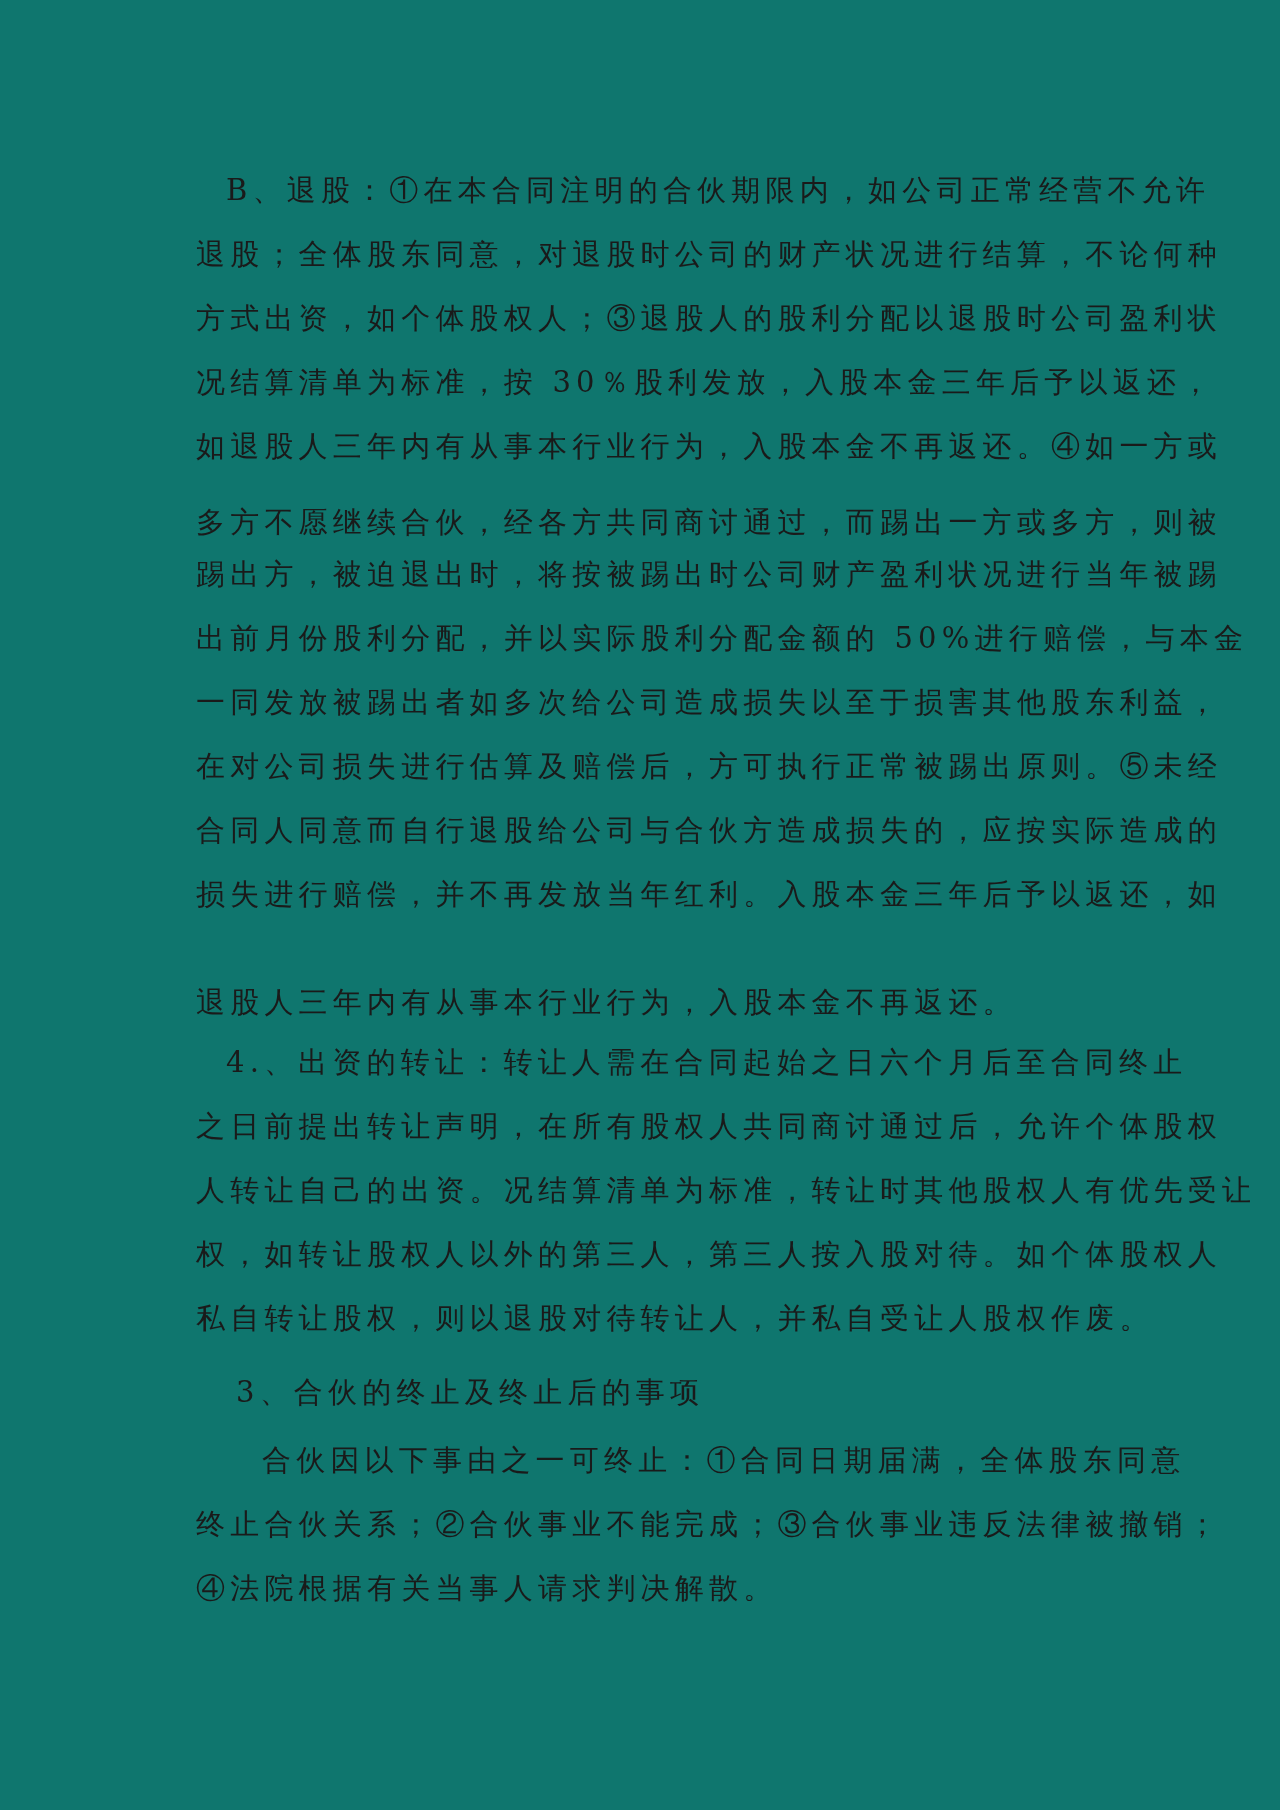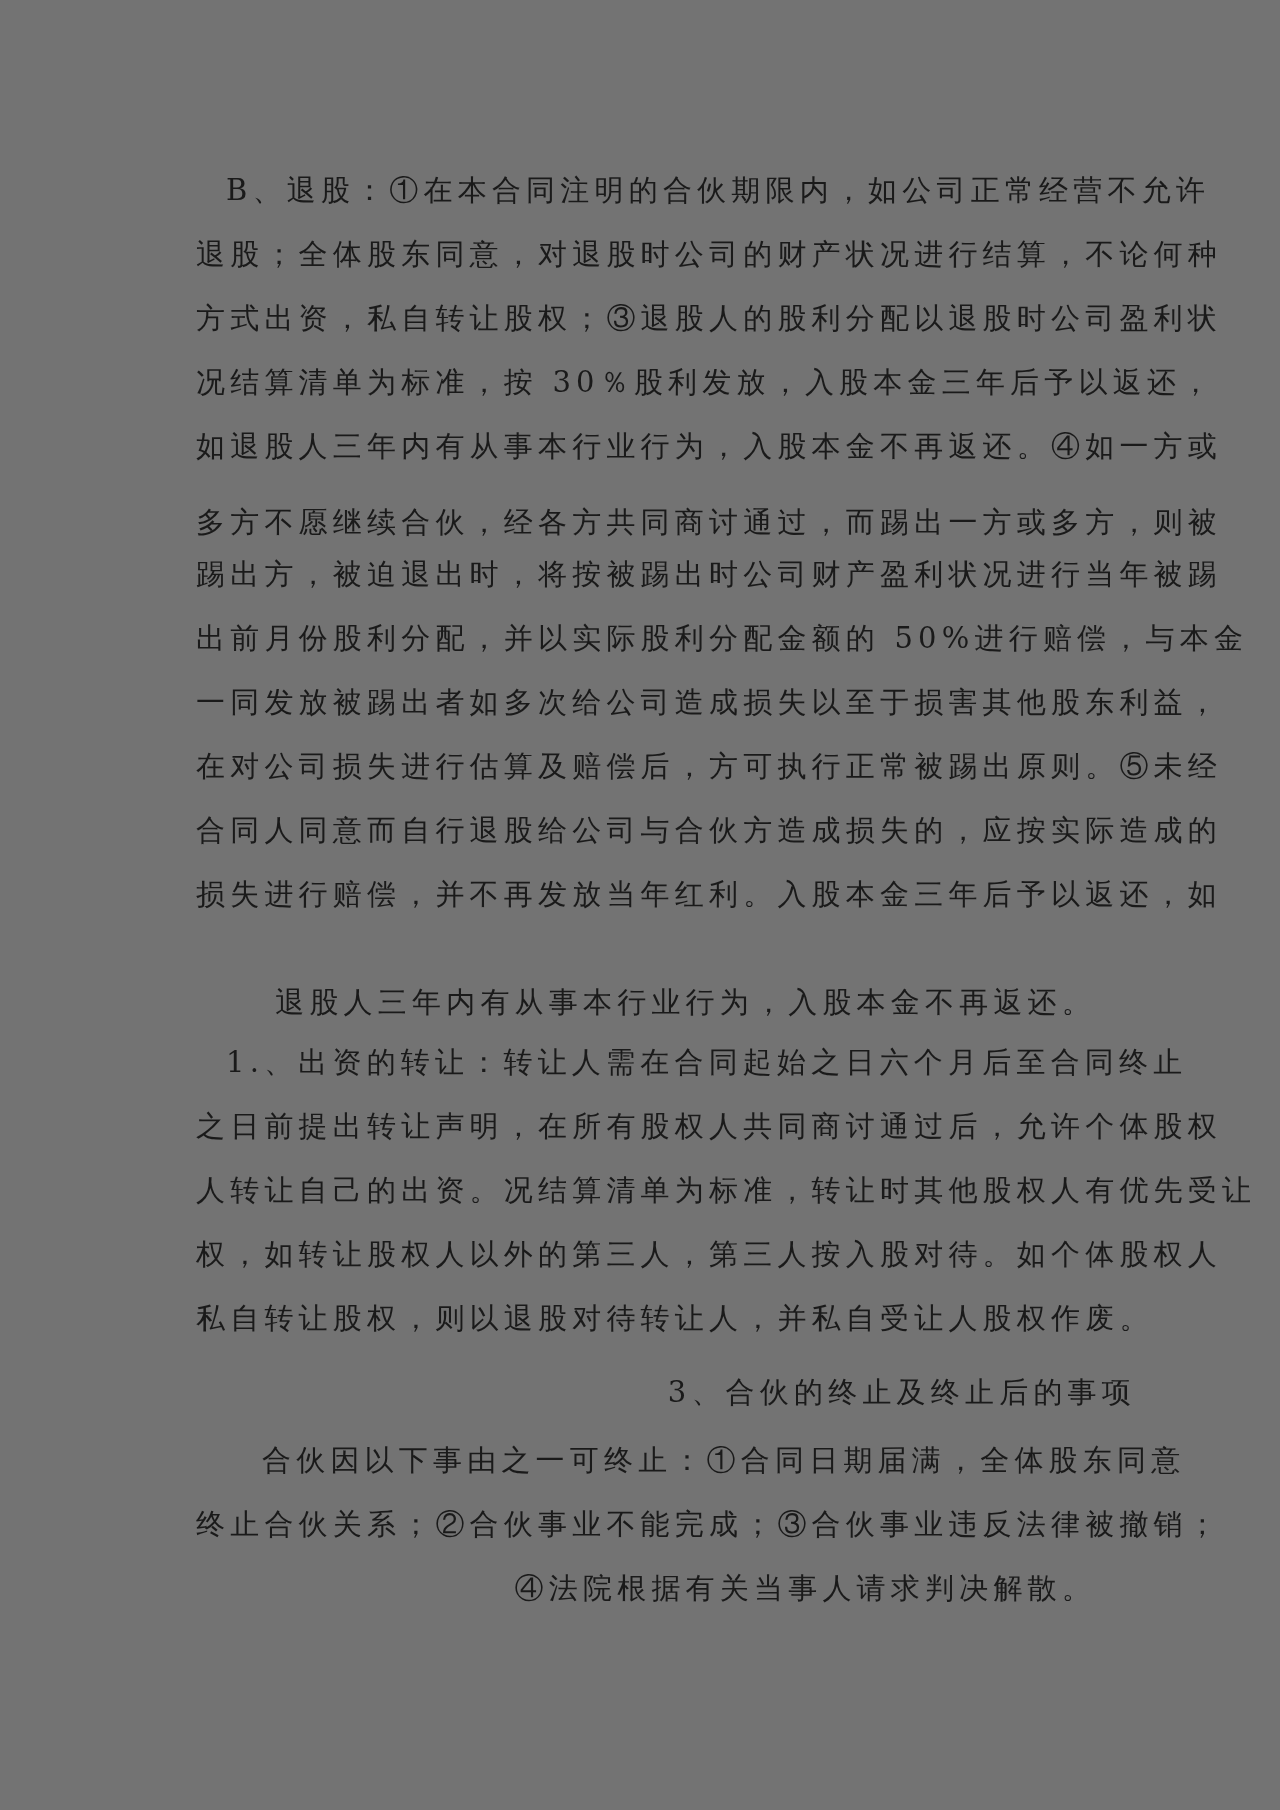--- a/index.html
+++ b/index.html
@@ -14,22 +14,21 @@
       overflow: hidden;
       font-family: "DejaVu Serif", "Liberation Serif", serif;
       color: #1a1a1a;
     }
     .page {
       position: absolute;
       left: 0;
       top: 0;
       width: 1280px;
       height: 1810px;
-      background: #737373;
-      text-align: right;
+      background: #0f766e;
     }
     .line {
       position: absolute;
       left: 196px;
       width: 900px;
       height: 40px;
       font-size: 29px;
       line-height: 40px;
       white-space: nowrap;
       letter-spacing: 5.2px;
@@ -69,35 +68,35 @@
     }
   </style>
 </head>
 <body>
 
 <div class="page">
 
   <div>
     <div class="line indent-1" style="top:170px;">B、退股：①在本合同注明的合伙期限内，如公司正常经营不允许</div>
     <div class="line" style="top:234px;">退股；全体股东同意，对退股时公司的财产状况进行结算，不论何种</div>
-    <div class="line" style="top:298px;">方式出资，私自转让股权；③退股人的股利分配以退股时公司盈利状</div>
+    <div class="line" style="top:298px;">方式出资，如个体股权人；③退股人的股利分配以退股时公司盈利状</div>
     <div class="line" style="top:362px;">况结算清单为标准，按 30％股利发放，入股本金三年后予以返还，</div>
     <div class="line" style="top:426px;">如退股人三年内有从事本行业行为，入股本金不再返还。④如一方或</div>
     <div class="line" style="top:502px;">多方不愿继续合伙，经各方共同商讨通过，而踢出一方或多方，则被</div>
     <div class="line" style="top:554px;">踢出方，被迫退出时，将按被踢出时公司财产盈利状况进行当年被踢</div>
     <div class="line" style="top:618px;">出前月份股利分配，并以实际股利分配金额的 50%进行赔偿，与本金</div>
     <div class="line" style="top:682px;">一同发放被踢出者如多次给公司造成损失以至于损害其他股东利益，</div>
     <div class="line" style="top:746px;">在对公司损失进行估算及赔偿后，方可执行正常被踢出原则。⑤未经</div>
     <div class="line" style="top:810px;">合同人同意而自行退股给公司与合伙方造成损失的，应按实际造成的</div>
     <div class="line" style="top:874px;">损失进行赔偿，并不再发放当年红利。入股本金三年后予以返还，如</div>
     <div class="line" style="top:982px;">退股人三年内有从事本行业行为，入股本金不再返还。</div>
   </div>
 
   <div>
-    <div class="line indent-1" style="top:1042px;">1.、出资的转让：转让人需在合同起始之日六个月后至合同终止</div>
+    <div class="line indent-1" style="top:1042px;">4.、出资的转让：转让人需在合同起始之日六个月后至合同终止</div>
     <div class="line" style="top:1106px;">之日前提出转让声明，在所有股权人共同商讨通过后，允许个体股权</div>
     <div class="line" style="top:1170px;">人转让自己的出资。况结算清单为标准，转让时其他股权人有优先受让</div>
     <div class="line" style="top:1234px;">权，如转让股权人以外的第三人，第三人按入股对待。如个体股权人</div>
     <div class="line" style="top:1298px;">私自转让股权，则以退股对待转让人，并私自受让人股权作废。</div>
   </div>
 
   <div class="line indent-2" style="top:1372px;">3、合伙的终止及终止后的事项</div>
 
   <div>
     <div class="line indent-3" style="top:1440px;">合伙因以下事由之一可终止：①合同日期届满，全体股东同意</div>

